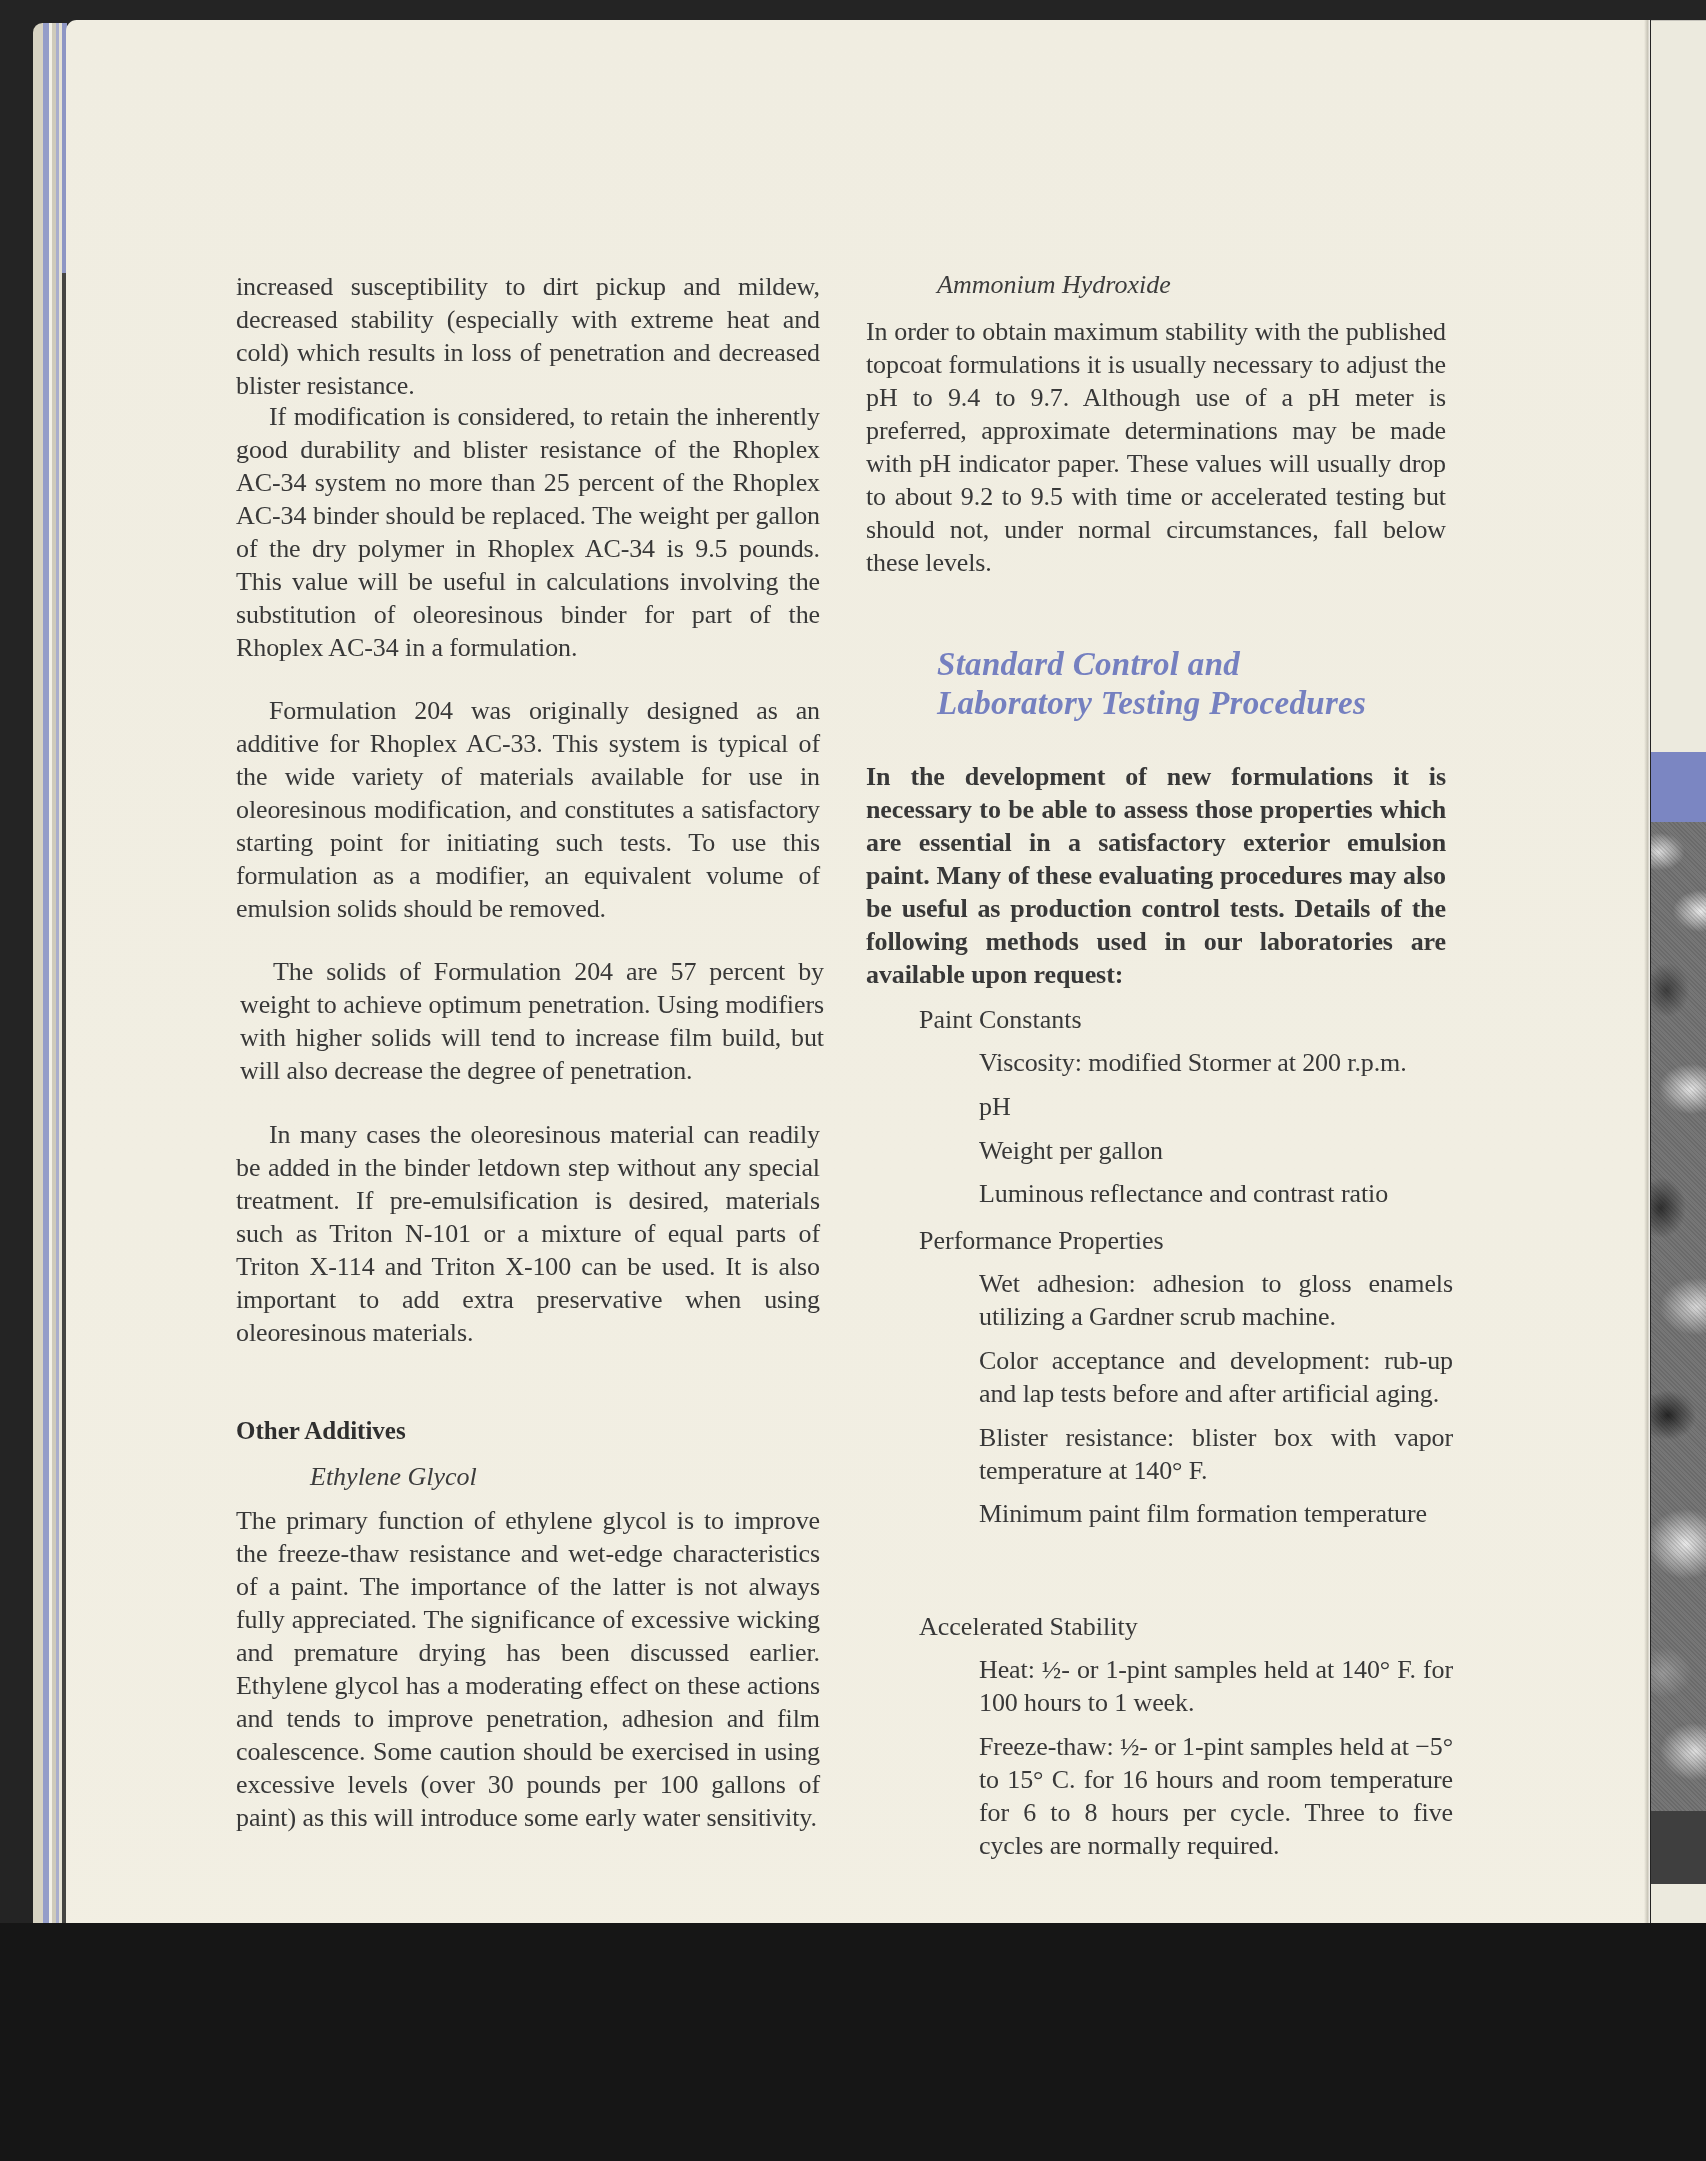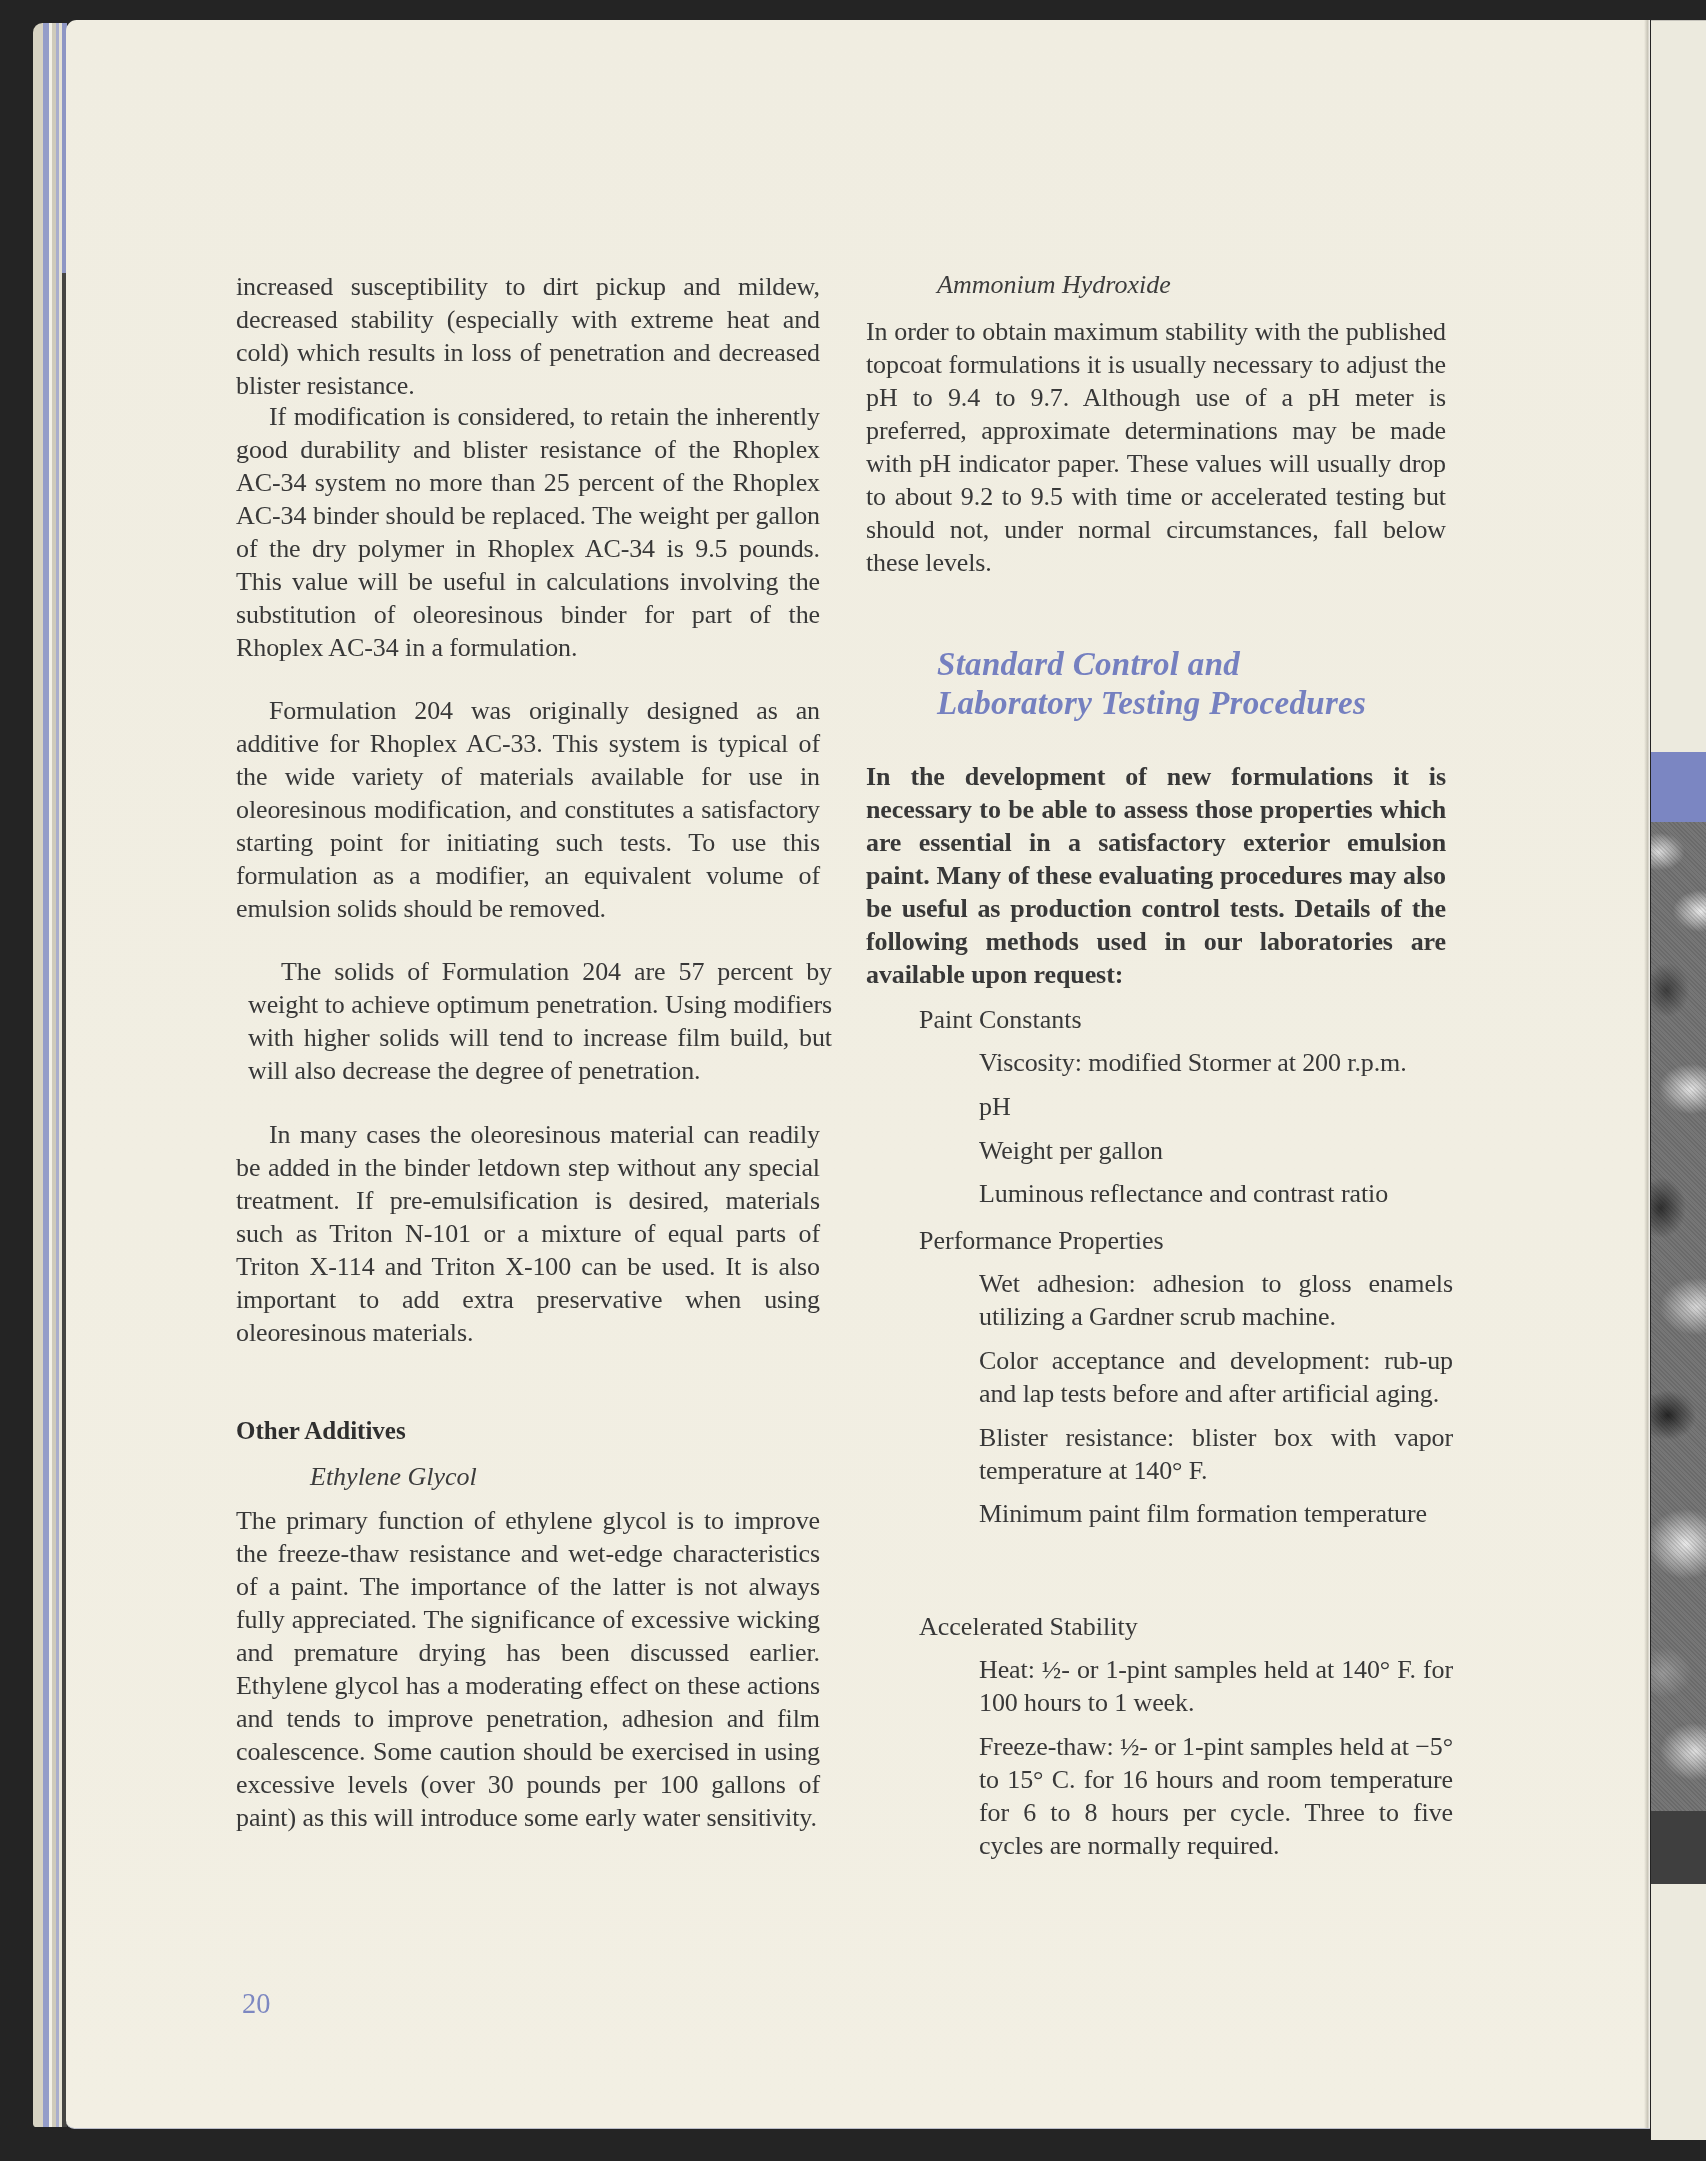--- a/index.html
+++ b/index.html
@@ -1,17 +1,17 @@
 <!DOCTYPE html>
 <html style="font-size:9.5px"><head>
 <meta charset="utf-8">
 <style>
   html,body{margin:0;padding:0;background:#161616;}
   #canvas{
-    position:relative;width:1707px;height:2161px;overflow:hidden;
+    position:relative;width:1707px;height:1923px;overflow:hidden;
     background:#242424;
     font-family:"Liberation Serif","DejaVu Serif",serif;
   }
   
   .edge-stripes{position:absolute;left:33px;top:22.5px;width:34px;height:2104px;
     border-radius:9.5px 0 0 3.6px;overflow:hidden;}
   .edge-stripes .s{position:absolute;top:0;bottom:0;}
   .s1{left:0;width:10px;background:#d7d3c3;}
   .s2{left:10px;width:6px;background:#949dc9;}
   .s3{left:16px;width:3px;background:#f3f1e7;}
@@ -76,21 +76,21 @@
     <div class="s s6"></div>
     <div class="s s7"></div>
   </div>
 
   <div class="page">
 
     <div class="col" style="left:170px;top:0;width:584px;height:2108px;">
       <div class="para" style="left:0;top:250px;width:584px;">increased susceptibility to dirt pickup and mildew, decreased stability (especially with extreme heat and cold) which results in loss of penetration and decreased blister resistance.</div>
       <div class="para indent" style="left:0;top:380px;width:584px;">If modification is considered, to retain the inherently good durability and blister resistance of the Rhoplex AC-34 system no more than 25 percent of the Rhoplex AC-34 binder should be replaced. The weight per gallon of the dry polymer in Rhoplex AC-34 is 9.5 pounds. This value will be useful in calculations involving the substitution of oleoresinous binder for part of the Rhoplex AC-34 in a formulation.</div>
       <div class="para indent" style="left:0;top:674px;width:584px;">Formulation 204 was originally designed as an additive for Rhoplex AC-33. This system is typical of the wide variety of materials available for use in oleoresinous modification, and constitutes a satisfactory starting point for initiating such tests. To use this formulation as a modifier, an equivalent volume of emulsion solids should be removed.</div>
-      <div class="para indent" style="left:12px;top:935px;width:584px;">The solids of Formulation 204 are 57 percent by weight to achieve optimum penetration. Using modifiers with higher solids will tend to increase film build, but will also decrease the degree of penetration.</div>
+      <div class="para indent" style="left:4px;top:935px;width:584px;">The solids of Formulation 204 are 57 percent by weight to achieve optimum penetration. Using modifiers with higher solids will tend to increase film build, but will also decrease the degree of penetration.</div>
       <div class="para indent" style="left:0;top:1098px;width:584px;">In many cases the oleoresinous material can readily be added in the binder letdown step without any special treatment. If pre-emulsification is desired, materials such as Triton N-101 or a mixture of equal parts of Triton X-114 and Triton X-100 can be used. It is also important to add extra preservative when using oleoresinous materials.</div>
       <div class="bold-head" style="left:0;top:1394px;">Other Additives</div>
       <div class="ital-head" style="left:74px;top:1440px;">Ethylene Glycol</div>
       <div class="para" style="left:0;top:1484px;width:584px;">The primary function of ethylene glycol is to improve the freeze-thaw resistance and wet-edge characteristics of a paint. The importance of the latter is not always fully appreciated. The significance of excessive wicking and premature drying has been discussed earlier. Ethylene glycol has a moderating effect on these actions and tends to improve penetration, adhesion and film coalescence. Some caution should be exercised in using excessive levels (over 30 pounds per 100 gallons of paint) as this will introduce some early water sensitivity.</div>
       <div class="page-num" style="left:6px;top:1968px;">20</div>
     </div>
 
     <div class="col" style="left:800px;top:0;width:587px;height:2108px;">
       <div class="ital-head" style="left:71px;top:248px;">Ammonium Hydroxide</div>
       <div class="para" style="left:0;top:295px;width:580px;">In order to obtain maximum stability with the published topcoat formulations it is usually necessary to adjust the pH to 9.4 to 9.7. Although use of a pH meter is preferred, approximate determinations may be made with pH indicator paper. These values will usually drop to about 9.2 to 9.5 with time or accelerated testing but should not, under normal circumstances, fall below these levels.</div>

